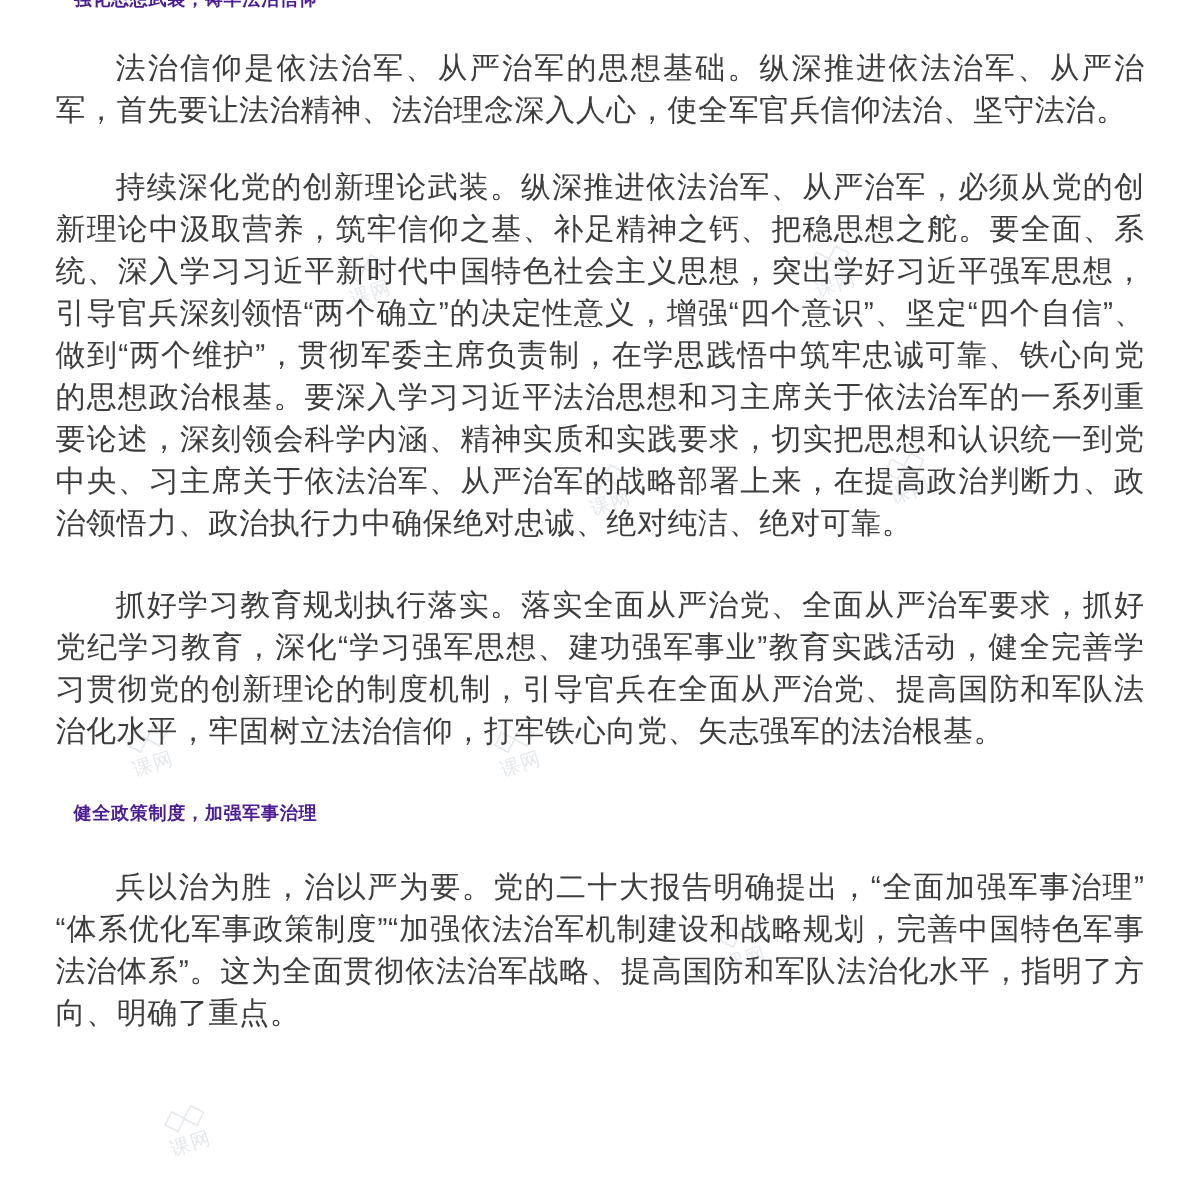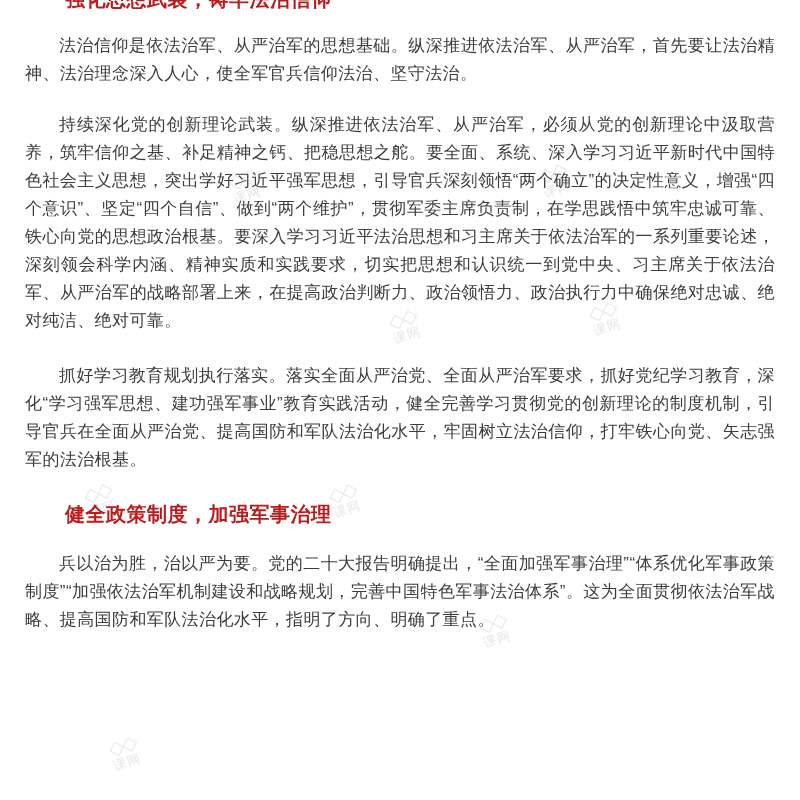--- a/index.html
+++ b/index.html
@@ -8,34 +8,34 @@
     width:800px;height:800px;
     margin:0 auto;
     background:#ffffff;
     overflow:hidden;
     font-family:"Liberation Sans","DejaVu Sans",sans-serif;
     box-sizing:border-box;
     padding:0 25px;
   }
   .content{position:relative;z-index:2;}
   .doc-heading{
-    font-size:20px;
+    font-size:12px;
     font-weight:bold;
-    color:#b91c1c;
+    color:#4c1d95;
     line-height:28px;
     margin:0;
     text-indent:2em;
     letter-spacing:0.5px;
   }
   .doc-heading.cut-top{margin-top:-15px;}
   .doc-para{
-    font-size:17px;
+    font-size:20px;
     color:#3d3d3d;
     line-height:28px;
-    margin:0;
+    margin:12px;
     text-indent:2em;
     text-align:justify;
     letter-spacing:0.4px;
   }
   
   .watermark-layer{
     position:absolute;inset:0;z-index:1;pointer-events:none;
   }
   .wm-tile{
     position:absolute;

